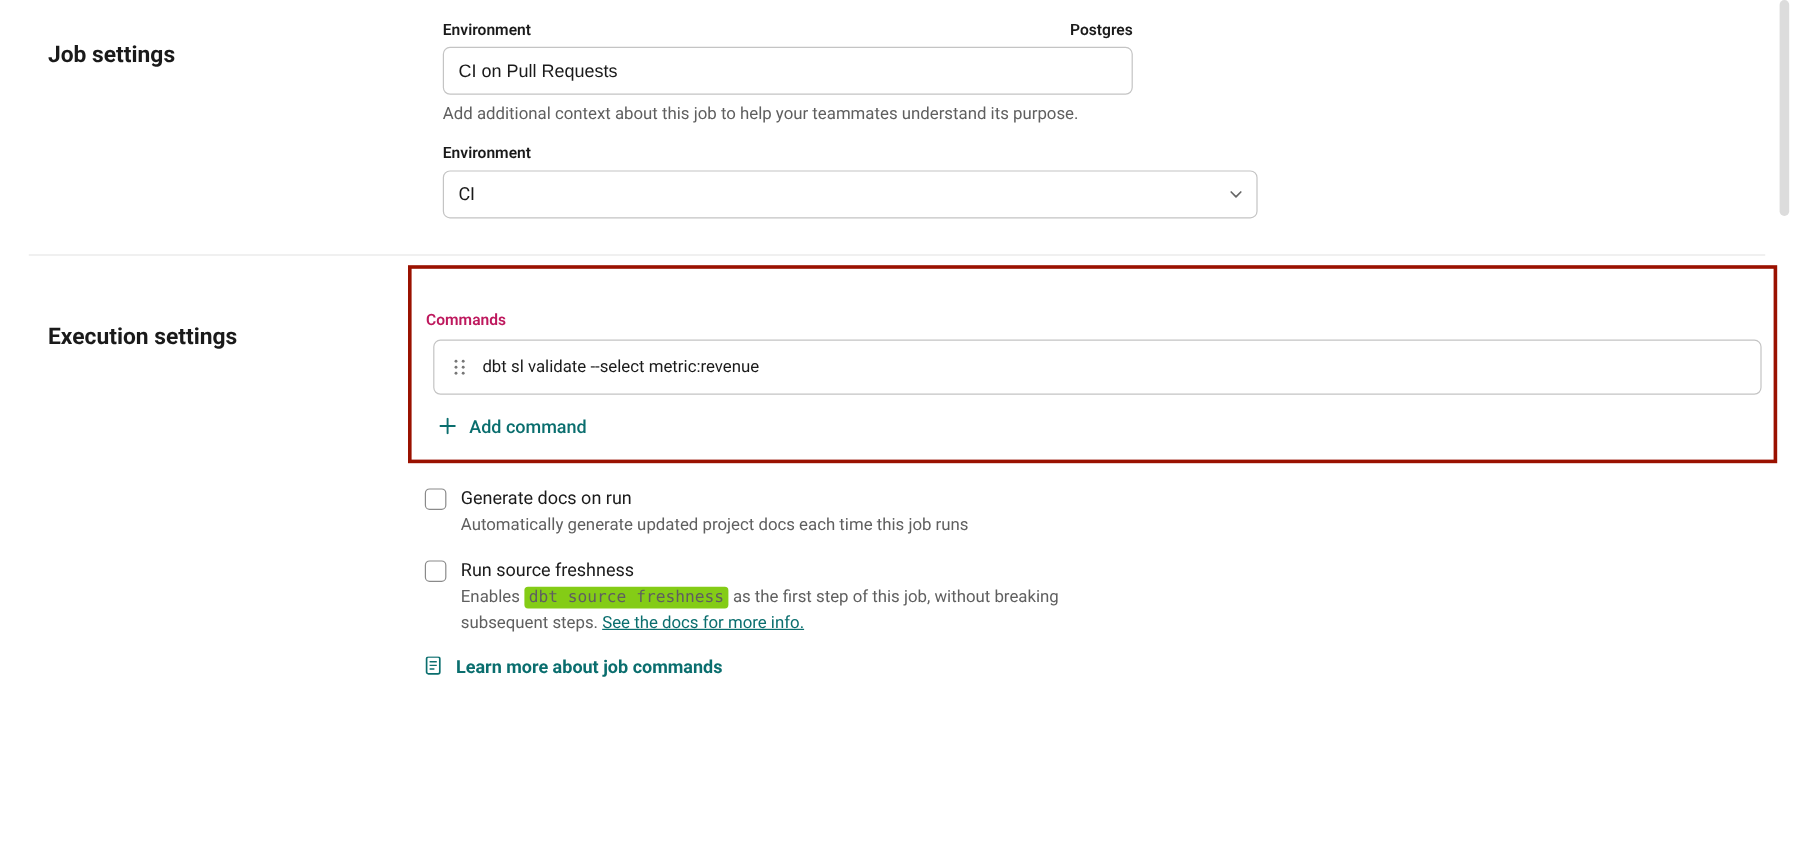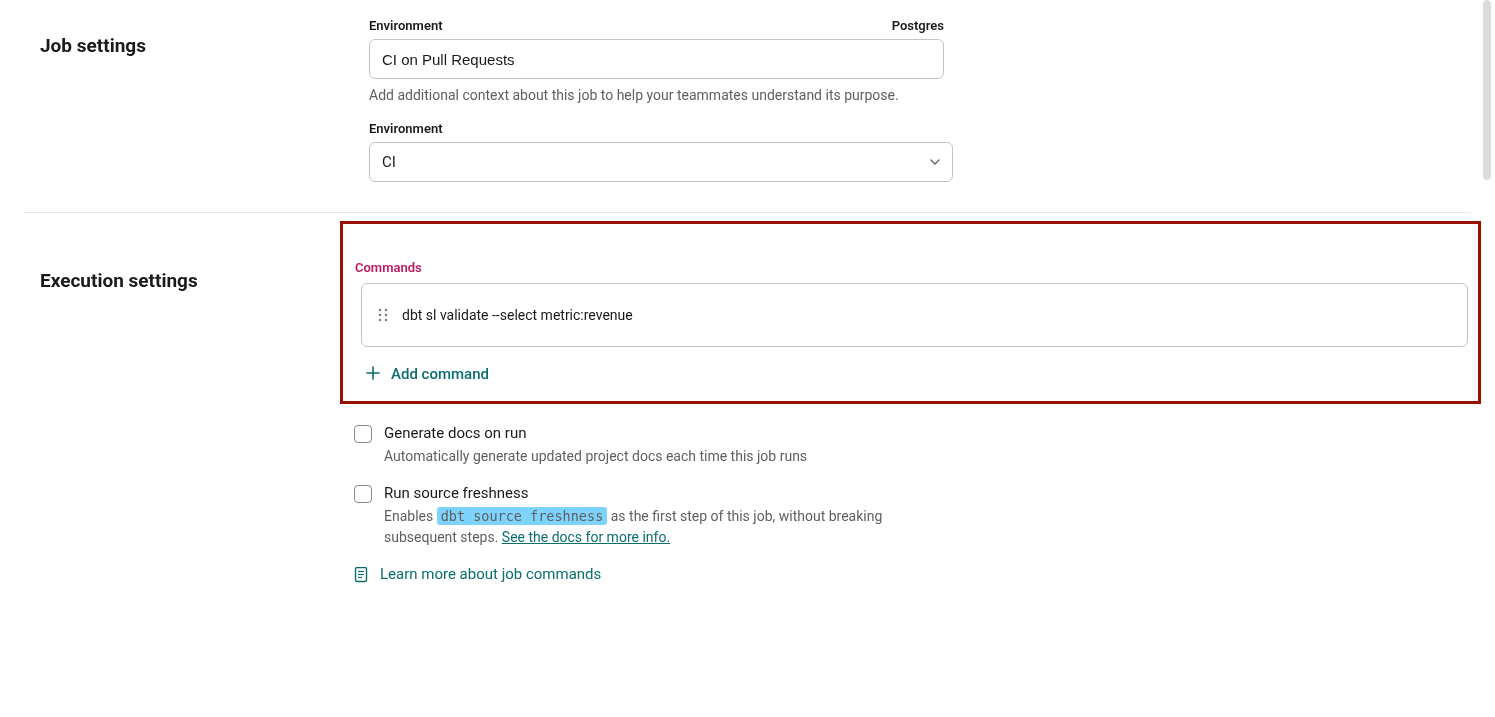--- a/index.html
+++ b/index.html
@@ -74,21 +74,21 @@
     height: 40px;
     padding: 8px 12px;
     border: 1px solid #c4c4c4;
     border-radius: 6px;
     font-size: 15px;
     color: #1a1a1a;
     background: #fff;
   }
   .select-wrap {
     position: relative;
-    width: 584px;
+    width: 679px;
   }
   .select-input {
     width: 100%;
     height: 40px;
     padding: 8px 34px 8px 12px;
     border: 1px solid #c4c4c4;
     border-radius: 6px;
     font-size: 15px;
     color: #1a1a1a;
     background: #fff;
@@ -129,21 +129,21 @@
     font-size: 13px;
     font-weight: 600;
     color: #be185d;
     margin-bottom: 8px;
   }
   .command-row {
     display: flex;
     align-items: center;
     border: 1px solid #c4c4c4;
     border-radius: 6px;
-    height: 64px;
+    height: 46px;
     padding: 0 22px 0 14px;
     margin-bottom: 6px;
     margin-left: 6px;
     margin-right: 2px;
   }
   .drag-handle {
     width: 14px;
     display: flex;
     justify-content: center;
     margin-right: 12px;
@@ -194,36 +194,36 @@
   }
   .checkbox-desc {
     font-size: 14px;
     color: #5f5f5f;
     margin-top: 4px;
     line-height: 1.45;
   }
   code.inline {
     font-family: ui-monospace, "SF Mono", "Menlo", monospace;
     font-size: 13.5px;
-    background: #7dd3fc;
+    background: #84cc16;
     padding: 1px 4px;
     border-radius: 3px;
     color: #5f5f5f;
   }
   a.doclink {
     color: #0a6e6e;
     text-decoration: underline;
     text-align: center;
   }
   .learn-more {
     display: flex;
-    align-items: flex-end;
+    align-items: flex-start;
     color: #0a6e6e;
     font-size: 15px;
-    font-weight: 400;
+    font-weight: 700;
     cursor: pointer;
   }
   .learn-more .doc-icon {
     width: 16px;
     margin-right: 10px;
     display: inline-flex;
   }
 </style>
 </head>
 <body>

